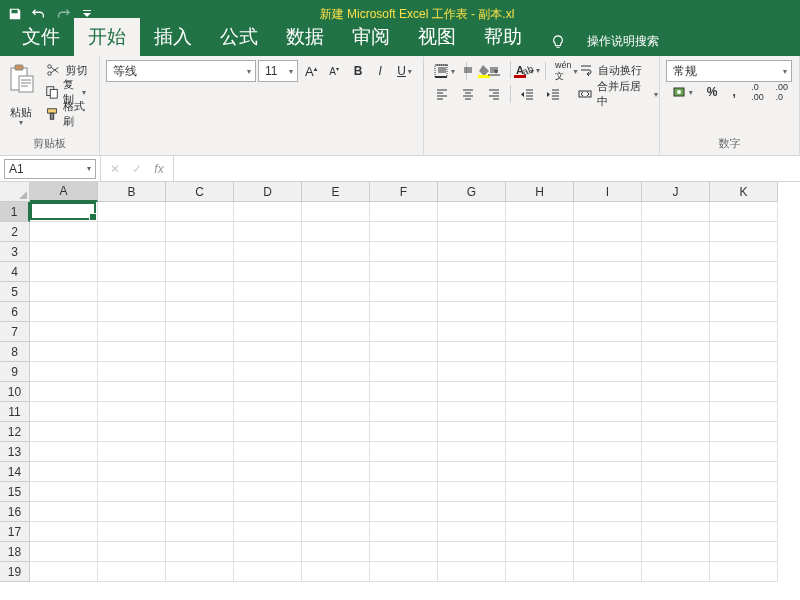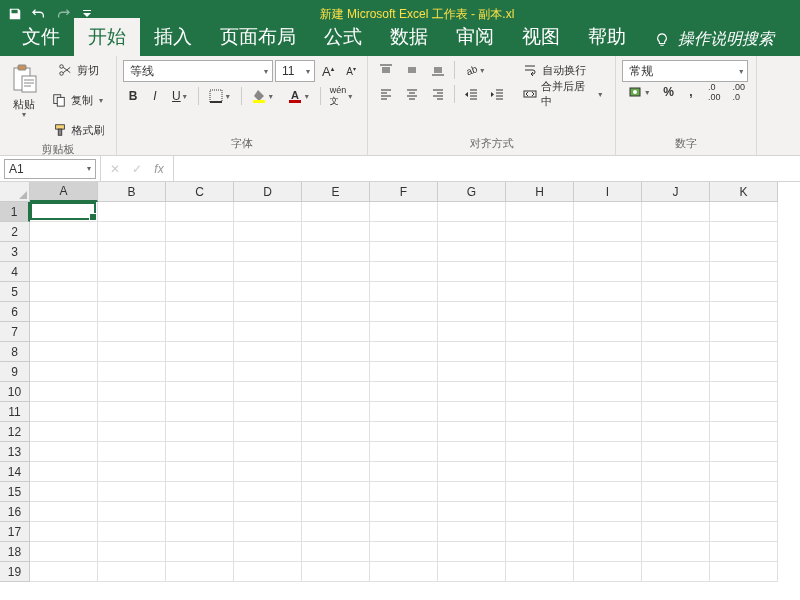--- a/index.html
+++ b/index.html
@@ -8,32 +8,32 @@
 
 .titlebar { background: #217346; height: 28px; display: flex; align-items: center; padding: 4px 4px; color: #fde047; }
 .qat { display: flex; gap: 2px; align-items: center; }
 .qat-btn { width: 22px; height: 22px; display: flex; align-items: center; justify-content: center; cursor: pointer; }
 .titlebar .title { flex: 1; text-align: center; font-size: 12px; padding-right: 60px; white-space: nowrap; overflow: hidden; }
 
 
 .tabs { background: #217346; height: 28px; display: flex; align-items: flex-end; padding-left: 8px; gap: 0; color: #fff; }
 .tab { padding: 6px 14px 6px; font-size: 19px; cursor: pointer; }
 .tab.active { background: #f3f2f1; color: #217346; }
-.tellme { display: flex; align-items: center; gap: 8px; padding: 6px 14px; font-size: 16px; cursor: pointer; font-style: italic; }
+.tellme { display: flex; align-items: center; gap: 21px; padding: 6px 14px; font-size: 12px; cursor: pointer; }
 
 
 .ribbon { background: #f3f2f1; height: 100px; border-bottom: 1px solid #d4d4d4; display: flex; }
 .group { border-right: 1px solid #d9d9d9; padding: 4px 6px 0; display: flex; flex-direction: column; justify-content: space-between; }
 .group-body { display: flex; gap: 4px; }
 .group-label { text-align: center; font-size: 11px; color: #666; padding: 2px 0 4px; position: relative; }
 
 .bigbtn { width: 36px; display: flex; flex-direction: column; align-items: center; justify-content: flex-start; padding-top: 4px; cursor: pointer; }
-.bigbtn .lbl { font-size: 11px; margin-top: 4px; text-align:center; line-height: 1.1; }
-
-.col { display: flex; flex-direction: column; gap: 10px; }
+.bigbtn .lbl { font-size: 11px; margin-top: 12px; text-align:center; line-height: 1.1; }
+
+.col { display: flex; flex-direction: column; gap: 2px; }
 .row { display: flex; align-items: center; gap: 2px; }
 .smbtn { min-width: 20px; height: 20px; padding: 0 4px; display: flex; align-items: center; justify-content: center; cursor: pointer; border: 1px solid transparent; }
 .smbtn.txt { font-size: 11px; gap: 4px; }
 .combo { height: 22px; background: #fff; border: 1px solid #ababab; display: flex; align-items: center; padding: 0 2px 0 6px; font-size: 12px; cursor: pointer; }
 .combo .val { flex: 1; }
 .combo .arrow, .dd-arrow { font-size: 8px; color: #666; padding: 0 2px; }
 
 .icon { width: 16px; height: 16px; display:inline-flex; align-items:center; justify-content:center; }
 svg { display: block; }
 
@@ -87,21 +87,20 @@
         </svg>
     </div>
   </div>
   <div class="title">新建 Microsoft Excel 工作表 - 副本.xl</div>
 </div>
 
 <div class="tabs">
   <div class="tab">文件</div>
   <div class="tab active">开始</div>
   <div class="tab">插入</div>
-  <div class="tab">页面布局</div>
   <div class="tab">公式</div>
   <div class="tab">数据</div>
   <div class="tab">审阅</div>
   <div class="tab">视图</div>
   <div class="tab">帮助</div>
   <div class="tellme">
     <span class="icon">
       <svg width="14" height="14" viewBox="0 0 16 16">
           <path fill="none" stroke="#fff" stroke-width="1.2" d="M8 1a5 5 0 00-3 9v2h6v-2a5 5 0 00-3-9zM6 14h4"></path>
         </svg>
@@ -153,21 +152,21 @@
               </svg>
             </span>
           <span>格式刷</span>
         </div>
       </div>
     </div>
     <div class="group-label">剪贴板</div>
   </div>
 
   <div class="group" style="min-width:248px">
-    <div class="group-body" style="flex-direction:column; gap:4px;">
+    <div class="group-body" style="flex-direction:row; gap:4px;">
       <div class="row">
         <div class="combo" style="width:150px">
           <span class="val">等线</span>
             <span class="arrow">▾</span>
         </div>
         <div class="combo" style="width:40px">
           <span class="val">11</span>
             <span class="arrow">▾</span>
         </div>
         <div class="smbtn">
@@ -217,21 +216,20 @@
             </span>
             <span class="dd-arrow">▾</span>
           </div>
         <div style="width:1px;height:18px;background:#ccc;margin:0 2px"></div>
         <div class="smbtn">
             <span style="font-size:9px">wén<br>文</span>
             <span class="dd-arrow">▾</span>
           </div>
       </div>
     </div>
-    <div class="group-label">字体</div>
   </div>
 
   <div class="group" style="min-width:236px">
     <div class="group-body">
       <div class="col" style="gap:4px">
         <div class="row">
           <div class="smbtn">
               <svg width="14" height="14" viewBox="0 0 14 14">
                 <line x1="1" y1="2" x2="13" y2="2" stroke="#333"></line>
                 <path stroke="#333" d="M3 5h8M3 7h8M3 9h8"></path>
@@ -301,21 +299,20 @@
               <svg width="14" height="14" viewBox="0 0 14 14">
                 <rect x="1" y="4" width="12" height="6" fill="none" stroke="#333"></rect>
                 <path stroke="#333" d="M3 7l2-2M3 7l2 2M11 7l-2-2M11 7l-2 2"></path>
               </svg>
             </span>
           <span>合并后居中</span>
             <span class="dd-arrow">▾</span>
         </div>
       </div>
     </div>
-    <div class="group-label">对齐方式</div>
   </div>
 
   <div class="group" style="min-width:140px">
     <div class="group-body" style="flex-direction:column;gap:0">
       <div class="combo" style="width:126px">
         <span class="val">常规</span>
           <span class="arrow">▾</span>
       </div>
       <div class="row">
         <div class="smbtn">

